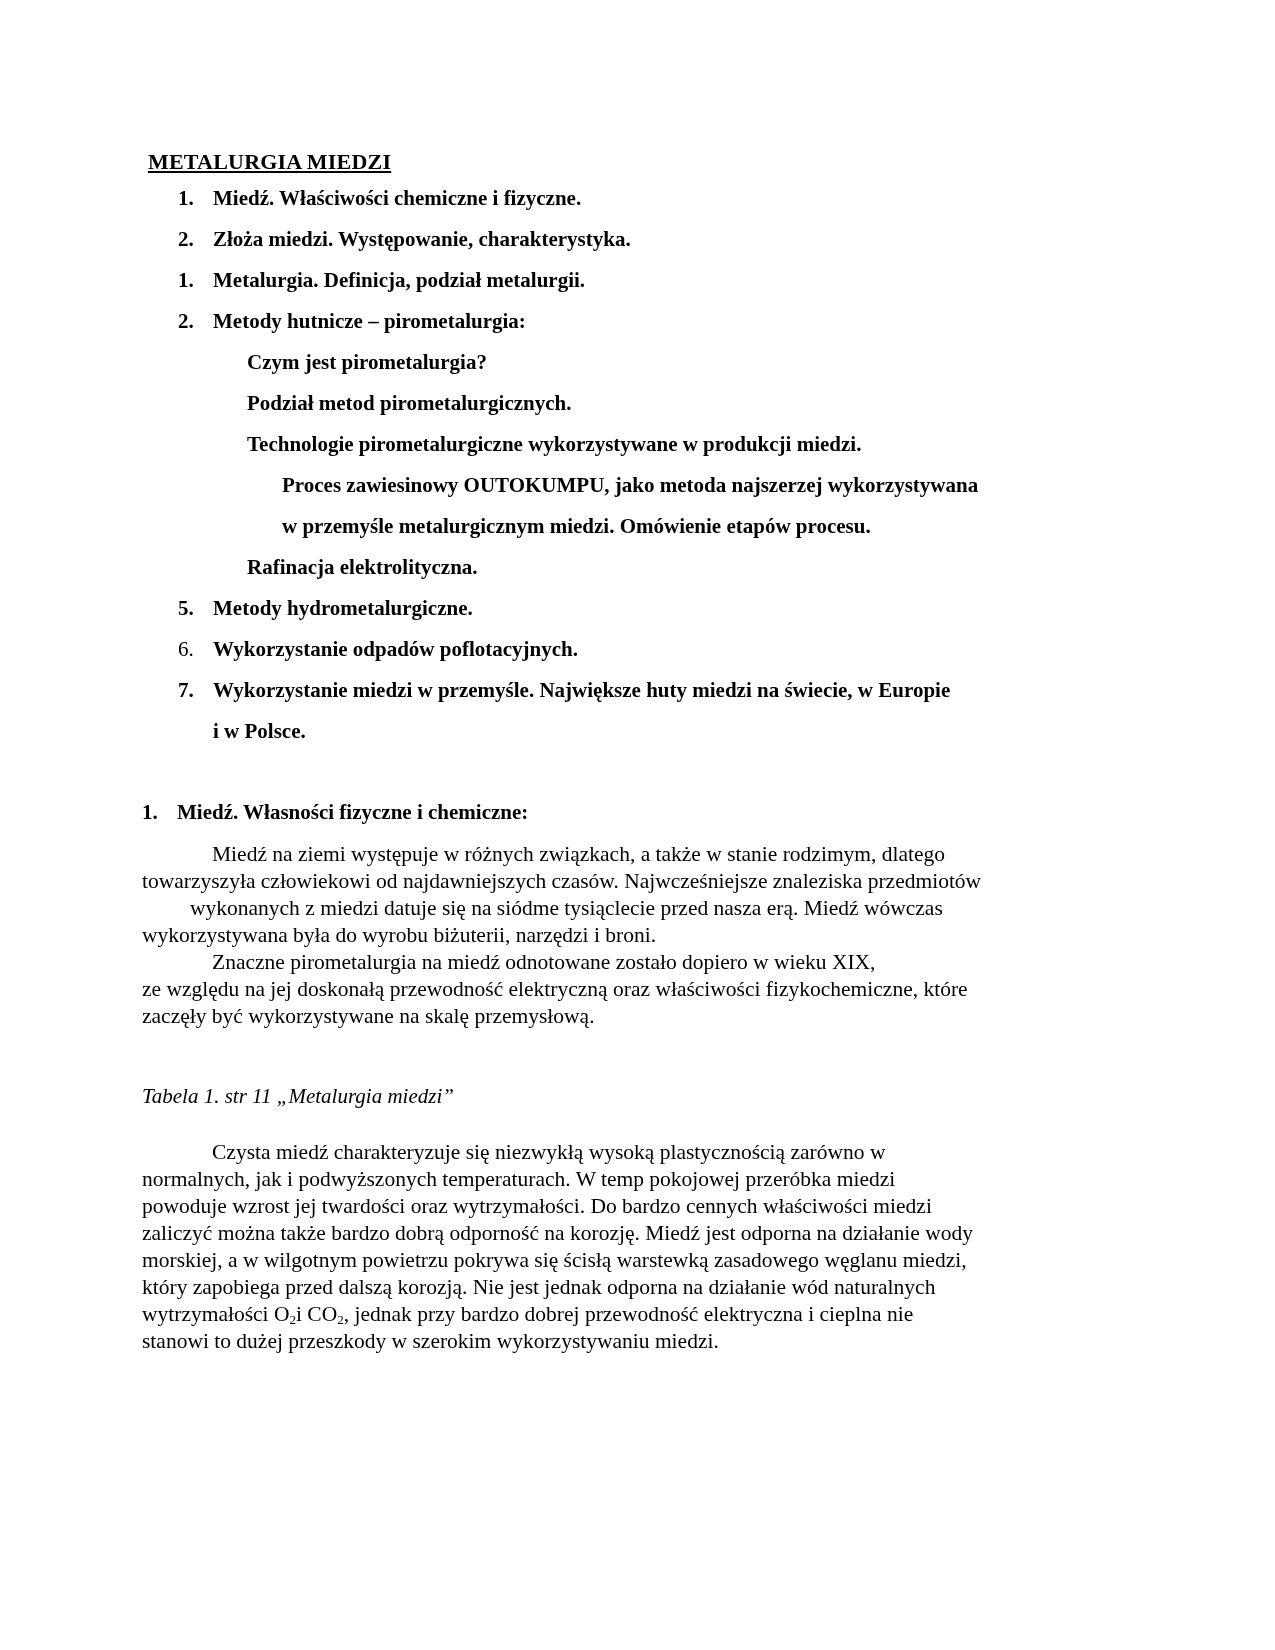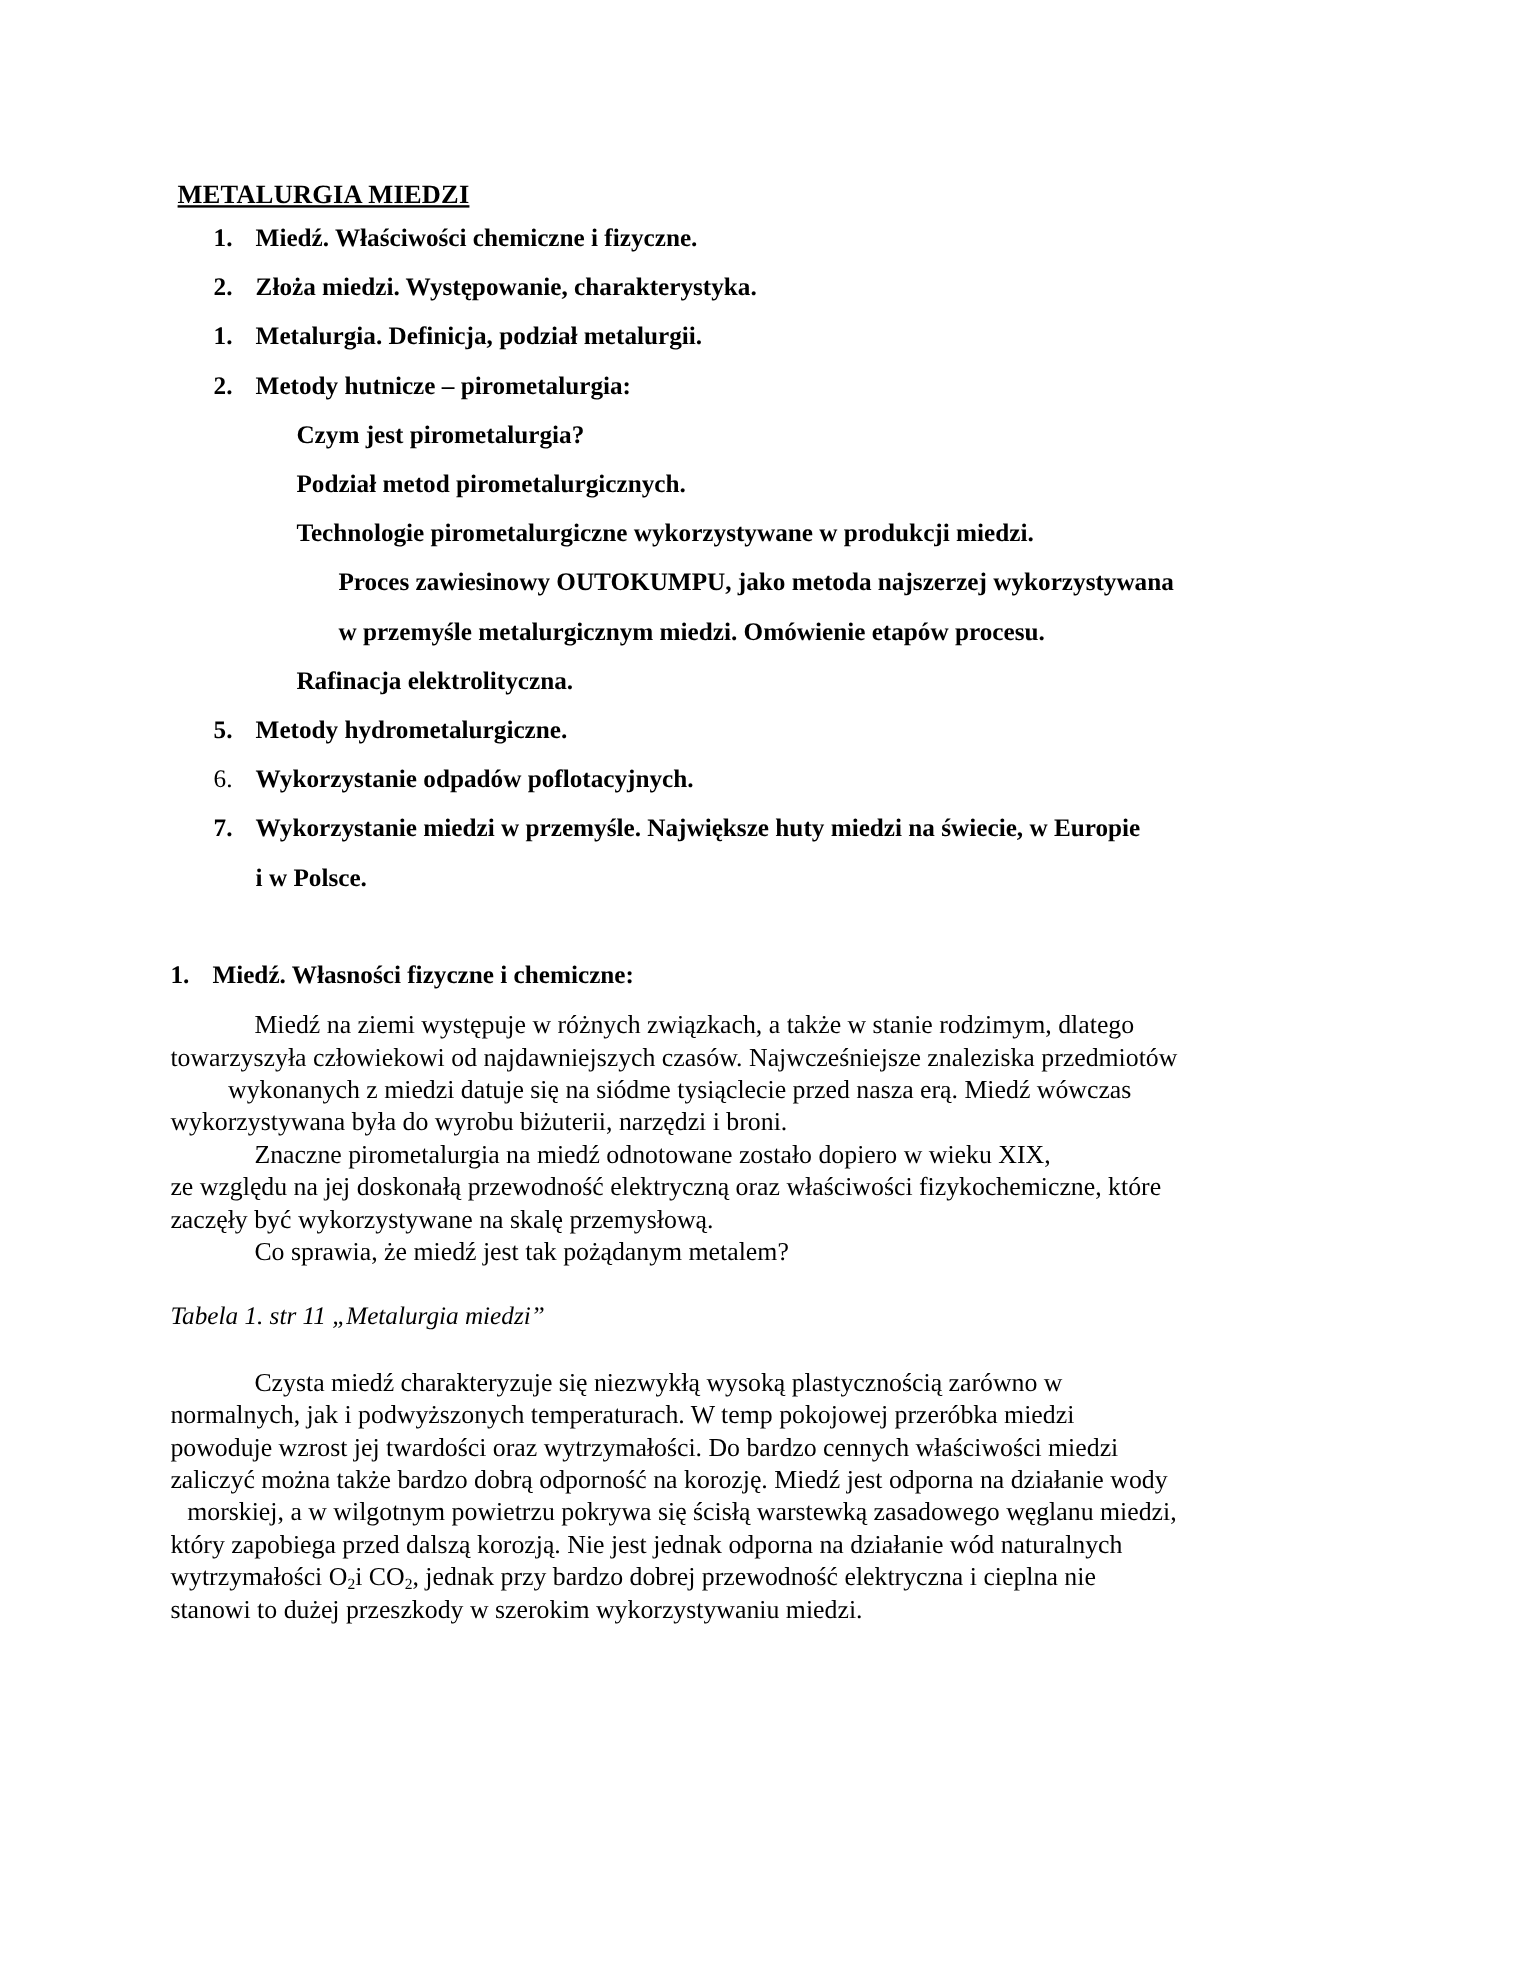--- a/index.html
+++ b/index.html
@@ -70,28 +70,27 @@
     <div class="abs serif para" style="left:142px; top:894px;margin-left:48px;">wykonanych z miedzi datuje się na siódme tysiąclecie przed nasza erą. Miedź wówczas</div>
     <div class="abs serif para" style="left:142px; top:921px;">wykorzystywana była do wyrobu biżuterii, narzędzi i broni.</div>
   </div>
 
   <div>
     <div class="abs serif para" style="left:212px; top:948px;">Znaczne pirometalurgia na miedź odnotowane zostało dopiero w wieku XIX,</div>
     <div class="abs serif para" style="left:142px; top:975px;">ze względu na jej doskonałą przewodność elektryczną oraz właściwości fizykochemiczne, które</div>
     <div class="abs serif para" style="left:142px; top:1002px;">zaczęły być wykorzystywane na skalę przemysłową.</div>
   </div>
 
-  <div class="abs serif para" style="left:212px; top:1029px;">Co sprawia, że miedź jest tak pożądanym metalem?</div>
 
   <div class="abs serif caption" style="left:142px; top:1084px;">Tabela 1. str 11 „Metalurgia miedzi”</div>
 
   <div>
     <div class="abs serif para" style="left:212px; top:1138px;">Czysta miedź charakteryzuje się niezwykłą wysoką plastycznością zarówno w</div>
     <div class="abs serif para" style="left:142px; top:1165px;">normalnych, jak i podwyższonych temperaturach. W temp pokojowej przeróbka miedzi</div>
     <div class="abs serif para" style="left:142px; top:1192px;">powoduje wzrost jej twardości oraz wytrzymałości. Do bardzo cennych właściwości miedzi</div>
     <div class="abs serif para" style="left:142px; top:1219px;">zaliczyć można także bardzo dobrą odporność na korozję. Miedź jest odporna na działanie wody</div>
-    <div class="abs serif para" style="left:156px; top:1246px;">morskiej, a w wilgotnym powietrzu pokrywa się ścisłą warstewką zasadowego węglanu miedzi,</div>
+    <div class="abs serif para" style="left:142px; top:1246px;">morskiej, a w wilgotnym powietrzu pokrywa się ścisłą warstewką zasadowego węglanu miedzi,</div>
     <div class="abs serif para" style="left:142px; top:1273px;">który zapobiega przed dalszą korozją. Nie jest jednak odporna na działanie wód naturalnych</div>
     <div class="abs serif para" style="left:142px; top:1300px;"><span>wytrzymałości O</span><sub>2</sub><span>i CO</span><sub>2</sub><span>, jednak przy bardzo dobrej przewodność elektryczna i cieplna nie</span></div>
     <div class="abs serif para" style="left:142px; top:1327px;">stanowi to dużej przeszkody w szerokim wykorzystywaniu miedzi.</div>
   </div>
 
 </div>
 
 </body></html>

